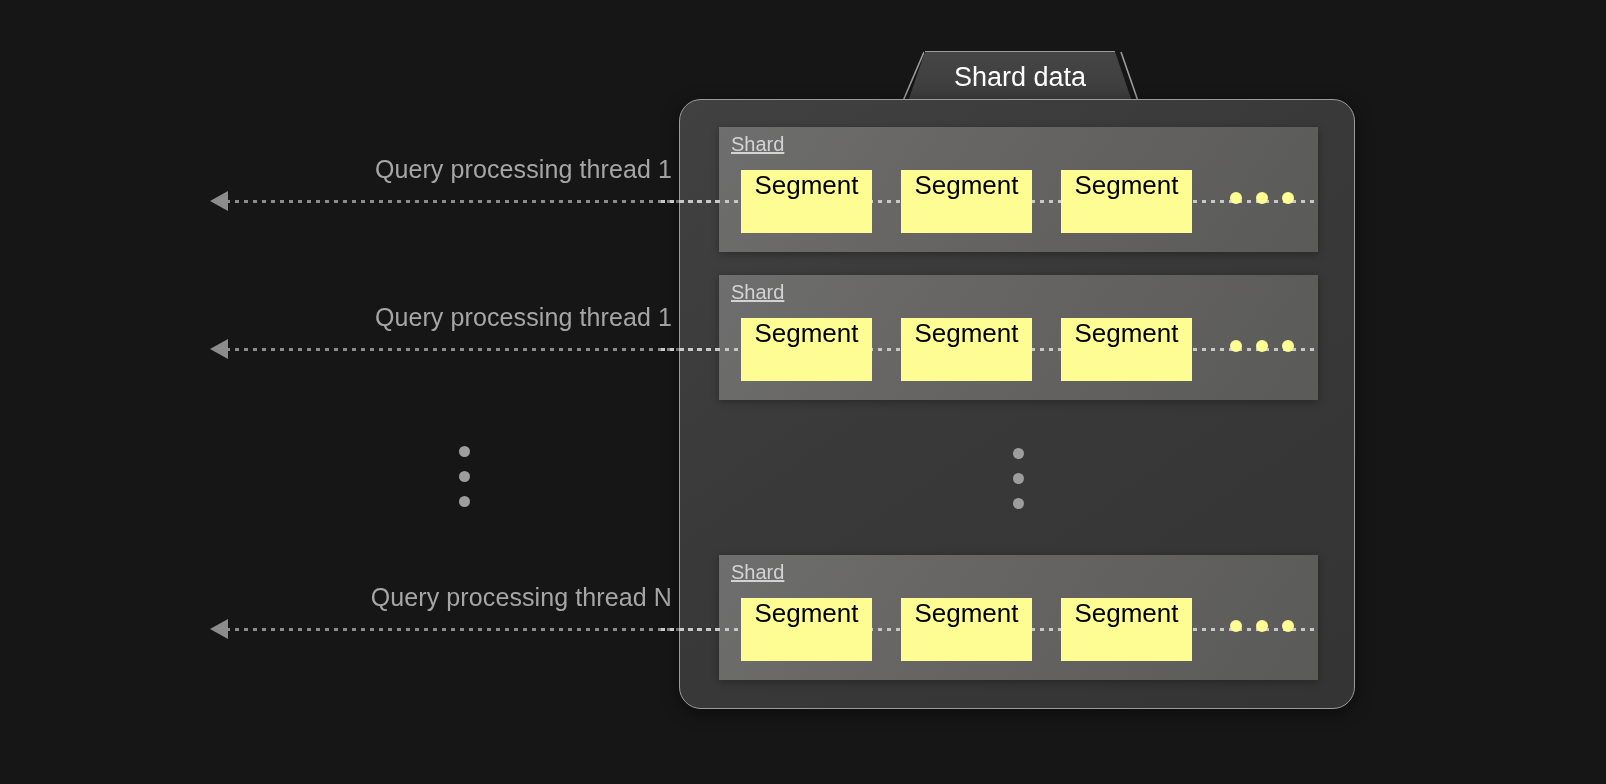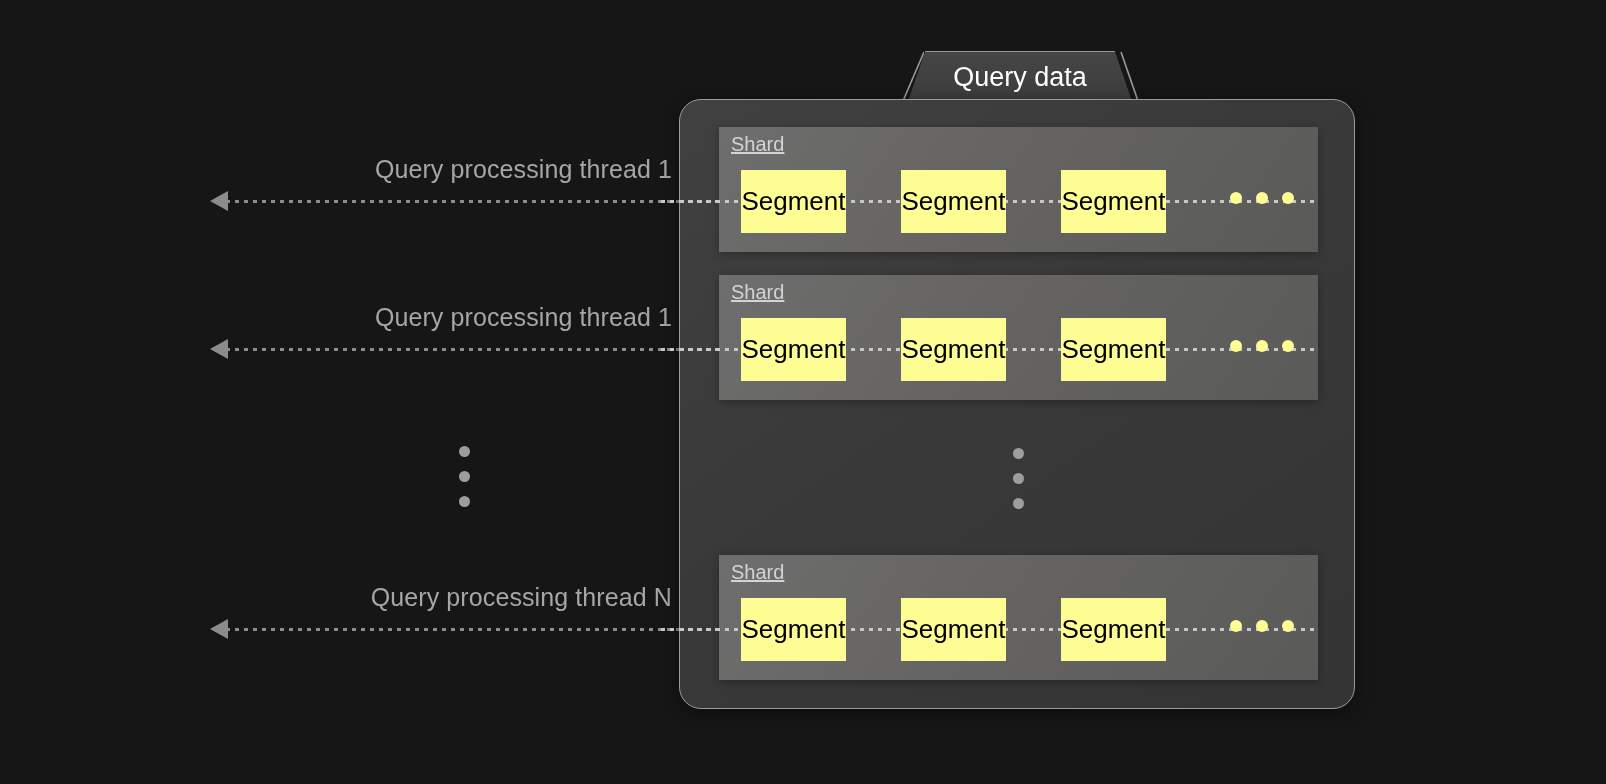--- a/index.html
+++ b/index.html
@@ -145,25 +145,24 @@
   .segments-row {
     position: absolute;
     left: 0;
     top: 43px;
     width: 100%;
     height: 63px;
   }
   .segment {
     position: absolute;
     top: 0;
-    width: 105px;
+    width: 131px;
     height: 63px;
     background: #fdfd94;
     display: flex;
-    align-items: center;
     justify-content: center;
   }
   .segment-label {
     font-size: 26px;
     color: #000000;
     white-space: nowrap;
   }
   .seg-1 { left: 22px; }
   .seg-2 { left: 182px; }
   .seg-3 { left: 342px; }
@@ -247,21 +246,21 @@
     <div class="thread-arrow-head"></div>
   </div>
 
   <div class="v-ellipsis" style="left:459px; top:446px;">
     <span></span>
     <span></span>
     <span></span>
   </div>
 
   <div id="index-tab">
-    <span id="index-tab-label">Query data</span>
+    <span id="index-tab-label">Shard data</span>
   </div>
   <svg id="index-tab-stroke-left" viewBox="0 0 26 50" preserveAspectRatio="none">
     <line x1="5" y1="50" x2="26" y2="1" stroke="#9b9b9b" stroke-width="1.6"></line>
   </svg>
   <svg id="index-tab-stroke-right" viewBox="0 0 26 50" preserveAspectRatio="none">
     <line x1="9" y1="1" x2="26" y2="50" stroke="#9b9b9b" stroke-width="1.6"></line>
   </svg>
 
   <div id="index-container">
 

